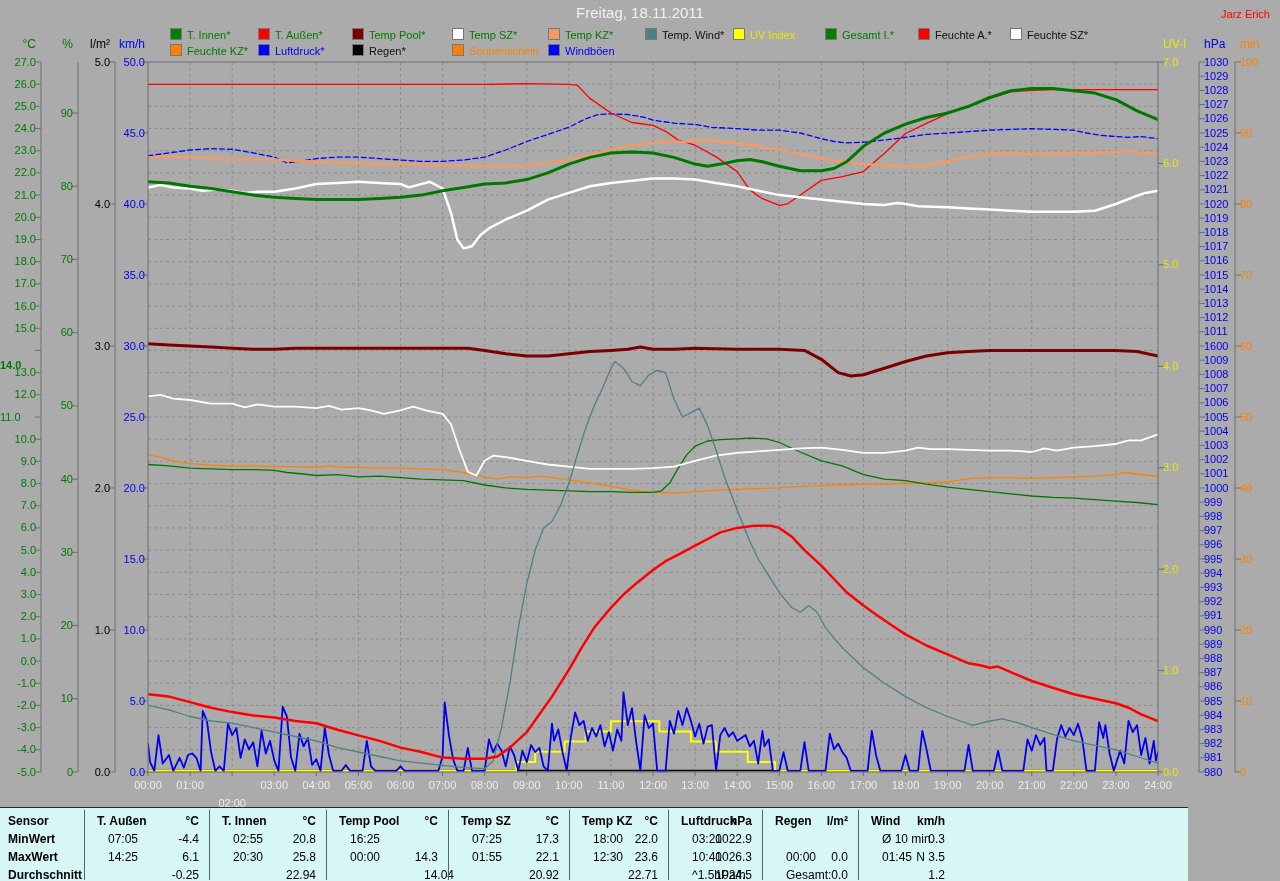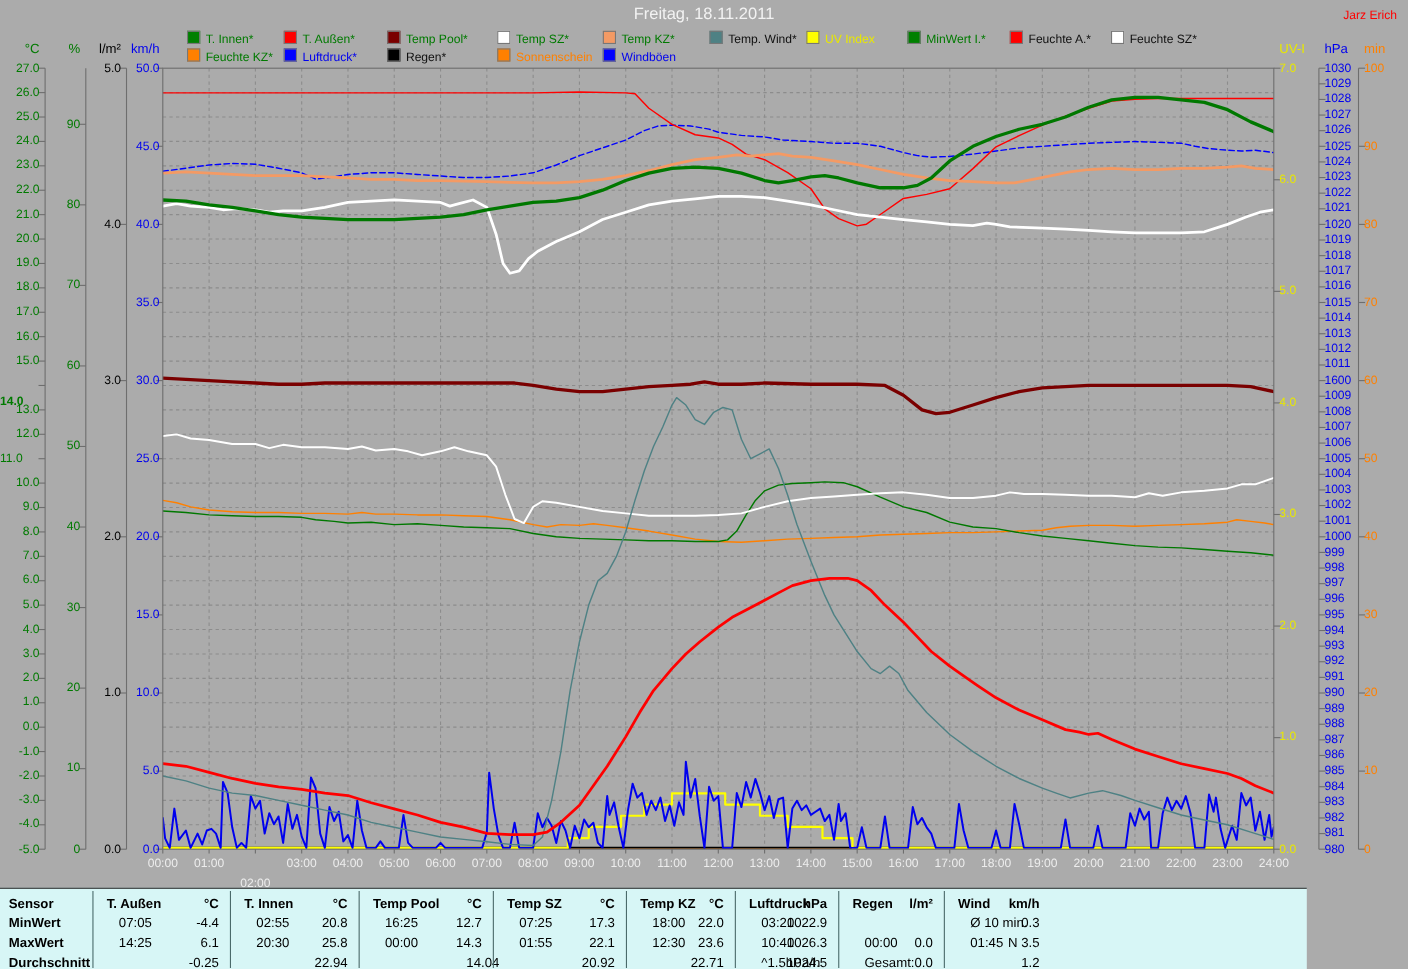--- a/index.html
+++ b/index.html
@@ -271,21 +271,21 @@
     </svg>
 
   <div class="abs" id="legend">
       <div class="abs legend-item" style="left: 170px; top: 28px; color: rgb(0, 122, 0);"><span class="legend-box" style="background: rgb(0, 128, 0);"></span><span>T. Innen*</span></div>
       <div class="abs legend-item" style="left: 258px; top: 28px; color: rgb(0, 122, 0);"><span class="legend-box" style="background: rgb(255, 0, 0);"></span><span>T. Außen*</span></div>
       <div class="abs legend-item" style="left: 352px; top: 28px; color: rgb(0, 122, 0);"><span class="legend-box" style="background: rgb(122, 0, 0);"></span><span>Temp Pool*</span></div>
       <div class="abs legend-item" style="left: 452px; top: 28px; color: rgb(0, 122, 0);"><span class="legend-box" style="background: rgb(255, 255, 255);"></span><span>Temp SZ*</span></div>
       <div class="abs legend-item" style="left: 548px; top: 28px; color: rgb(0, 122, 0);"><span class="legend-box" style="background: rgb(244, 154, 100);"></span><span>Temp KZ*</span></div>
       <div class="abs legend-item" style="left: 645px; top: 28px; color: rgb(16, 16, 16);"><span class="legend-box" style="background: rgb(78, 129, 132);"></span><span>Temp. Wind*</span></div>
       <div class="abs legend-item" style="left: 733px; top: 28px; color: rgb(232, 232, 0);"><span class="legend-box" style="background: rgb(255, 255, 0);"></span><span>UV Index</span></div>
-      <div class="abs legend-item" style="left: 825px; top: 28px; color: rgb(0, 122, 0);"><span class="legend-box" style="background: rgb(0, 128, 0);"></span><span>MinWert I.*</span></div>
+      <div class="abs legend-item" style="left: 825px; top: 28px; color: rgb(0, 122, 0);"><span class="legend-box" style="background: rgb(0, 128, 0);"></span><span>Gesamt I.*</span></div>
       <div class="abs legend-item" style="left: 918px; top: 28px; color: rgb(16, 16, 16);"><span class="legend-box" style="background: rgb(255, 0, 0);"></span><span>Feuchte A.*</span></div>
       <div class="abs legend-item" style="left: 1010px; top: 28px; color: rgb(16, 16, 16);"><span class="legend-box" style="background: rgb(255, 255, 255);"></span><span>Feuchte SZ*</span></div>
       <div class="abs legend-item" style="left: 170px; top: 44px; color: rgb(0, 122, 0);"><span class="legend-box" style="background: rgb(255, 128, 0);"></span><span>Feuchte KZ*</span></div>
       <div class="abs legend-item" style="left: 258px; top: 44px; color: rgb(0, 0, 238);"><span class="legend-box" style="background: rgb(0, 0, 255);"></span><span>Luftdruck*</span></div>
       <div class="abs legend-item" style="left: 352px; top: 44px; color: rgb(16, 16, 16);"><span class="legend-box" style="background: rgb(0, 0, 0);"></span><span>Regen*</span></div>
       <div class="abs legend-item" style="left: 452px; top: 44px; color: rgb(255, 128, 0);"><span class="legend-box" style="background: rgb(255, 128, 0);"></span><span>Sonnenschein</span></div>
       <div class="abs legend-item" style="left: 548px; top: 44px; color: rgb(0, 0, 238);"><span class="legend-box" style="background: rgb(0, 0, 255);"></span><span>Windböen</span></div>
     </div>
   <div class="abs" id="axis-labels">
       <div class="abs tick-label" style="color: rgb(0, 122, 0); top: 56.5px; left: 0px; width: 36px; text-align: right;">27.0</div>
@@ -472,21 +472,20 @@
       <div class="tcell tbold" style="top: 6px; left: 0px; width: 316px; text-align: right;">°C</div>
       <div class="tcell" style="top: 24px; left: 233px;">02:55</div>
       <div class="tcell" style="top: 24px; left: 0px; width: 316px; text-align: right;">20.8</div>
       <div class="tcell" style="top: 42px; left: 233px;">20:30</div>
       <div class="tcell" style="top: 42px; left: 0px; width: 316px; text-align: right;">25.8</div>
       <div class="tcell" style="top: 60px; left: 0px; width: 316px; text-align: right;">22.94</div>
       <div class="tdiv" style="left: 326px;"></div>
       <div class="tcell tbold" style="top: 6px; left: 339px;">Temp Pool</div>
       <div class="tcell tbold" style="top: 6px; left: 0px; width: 438px; text-align: right;">°C</div>
       <div class="tcell" style="top: 24px; left: 350px;">16:25</div>
-      <div class="tcell" style="top: 24px; left: 0px; width: 438px; text-align: right;">12.7</div>
       <div class="tcell" style="top: 42px; left: 350px;">00:00</div>
       <div class="tcell" style="top: 42px; left: 0px; width: 438px; text-align: right;">14.3</div>
       <div class="tcell" style="top: 60px; left: 0px; width: 438px; text-align: right; margin-left: 16px;">14.04</div>
       <div class="tdiv" style="left: 448px;"></div>
       <div class="tcell tbold" style="top: 6px; left: 461px;">Temp SZ</div>
       <div class="tcell tbold" style="top: 6px; left: 0px; width: 559px; text-align: right;">°C</div>
       <div class="tcell" style="top: 24px; left: 472px;">07:25</div>
       <div class="tcell" style="top: 24px; left: 0px; width: 559px; text-align: right;">17.3</div>
       <div class="tcell" style="top: 42px; left: 472px;">01:55</div>
       <div class="tcell" style="top: 42px; left: 0px; width: 559px; text-align: right;">22.1</div>

